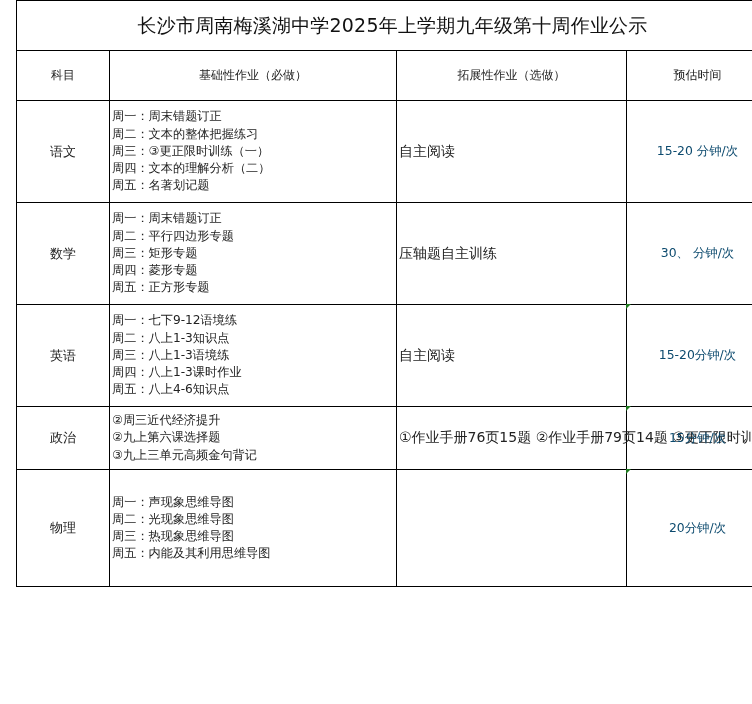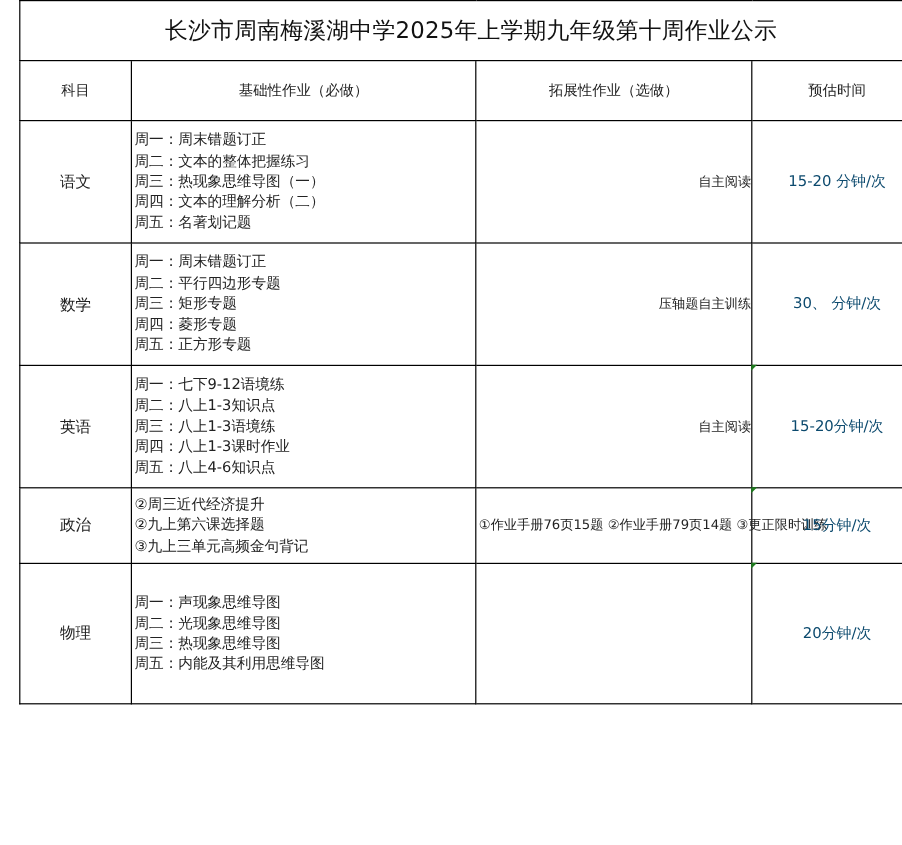--- a/index.html
+++ b/index.html
@@ -58,22 +58,22 @@
       text-align: left;
       font-size: 12.2px;
       line-height: 17.2px;
       padding-left: 2px !important;
       color: #222;
       white-space: nowrap;
       margin-top: 32px;
     }
     .list .line { display: block; }
     .ext {
-      text-align: right;
-      font-size: 11px;
+      text-align: left;
+      font-size: 14px;
       line-height: 17.2px;
       padding-left: 2px !important;
       color: #222;
       white-space: nowrap;
     }
     .time {
       text-align: center;
       font-size: 12.4px;
       color: #0c4a6e;
       white-space: nowrap;
@@ -115,21 +115,21 @@
       <th>基础性作业（必做）</th>
       <th>拓展性作业（选做）</th>
       <th>预估时间</th>
     </tr>
 
     <tr class="r-yuwen">
       <td class="subj">语文</td>
       <td class="list">
         <span class="line">周一：周末错题订正</span>
         <span class="line">周二：文本的整体把握练习</span>
-        <span class="line">周三：热现象思维导图（一）</span>
+        <span class="line">周三：③更正限时训练（一）</span>
         <span class="line">周四：文本的理解分析（二）</span>
         <span class="line">周五：名著划记题</span>
       </td>
       <td class="ext">
         <span class="line">自主阅读</span>
       </td>
       <td class="time">15-20 分钟/次</td>
     </tr>
 
     <tr class="r-shuxue">

